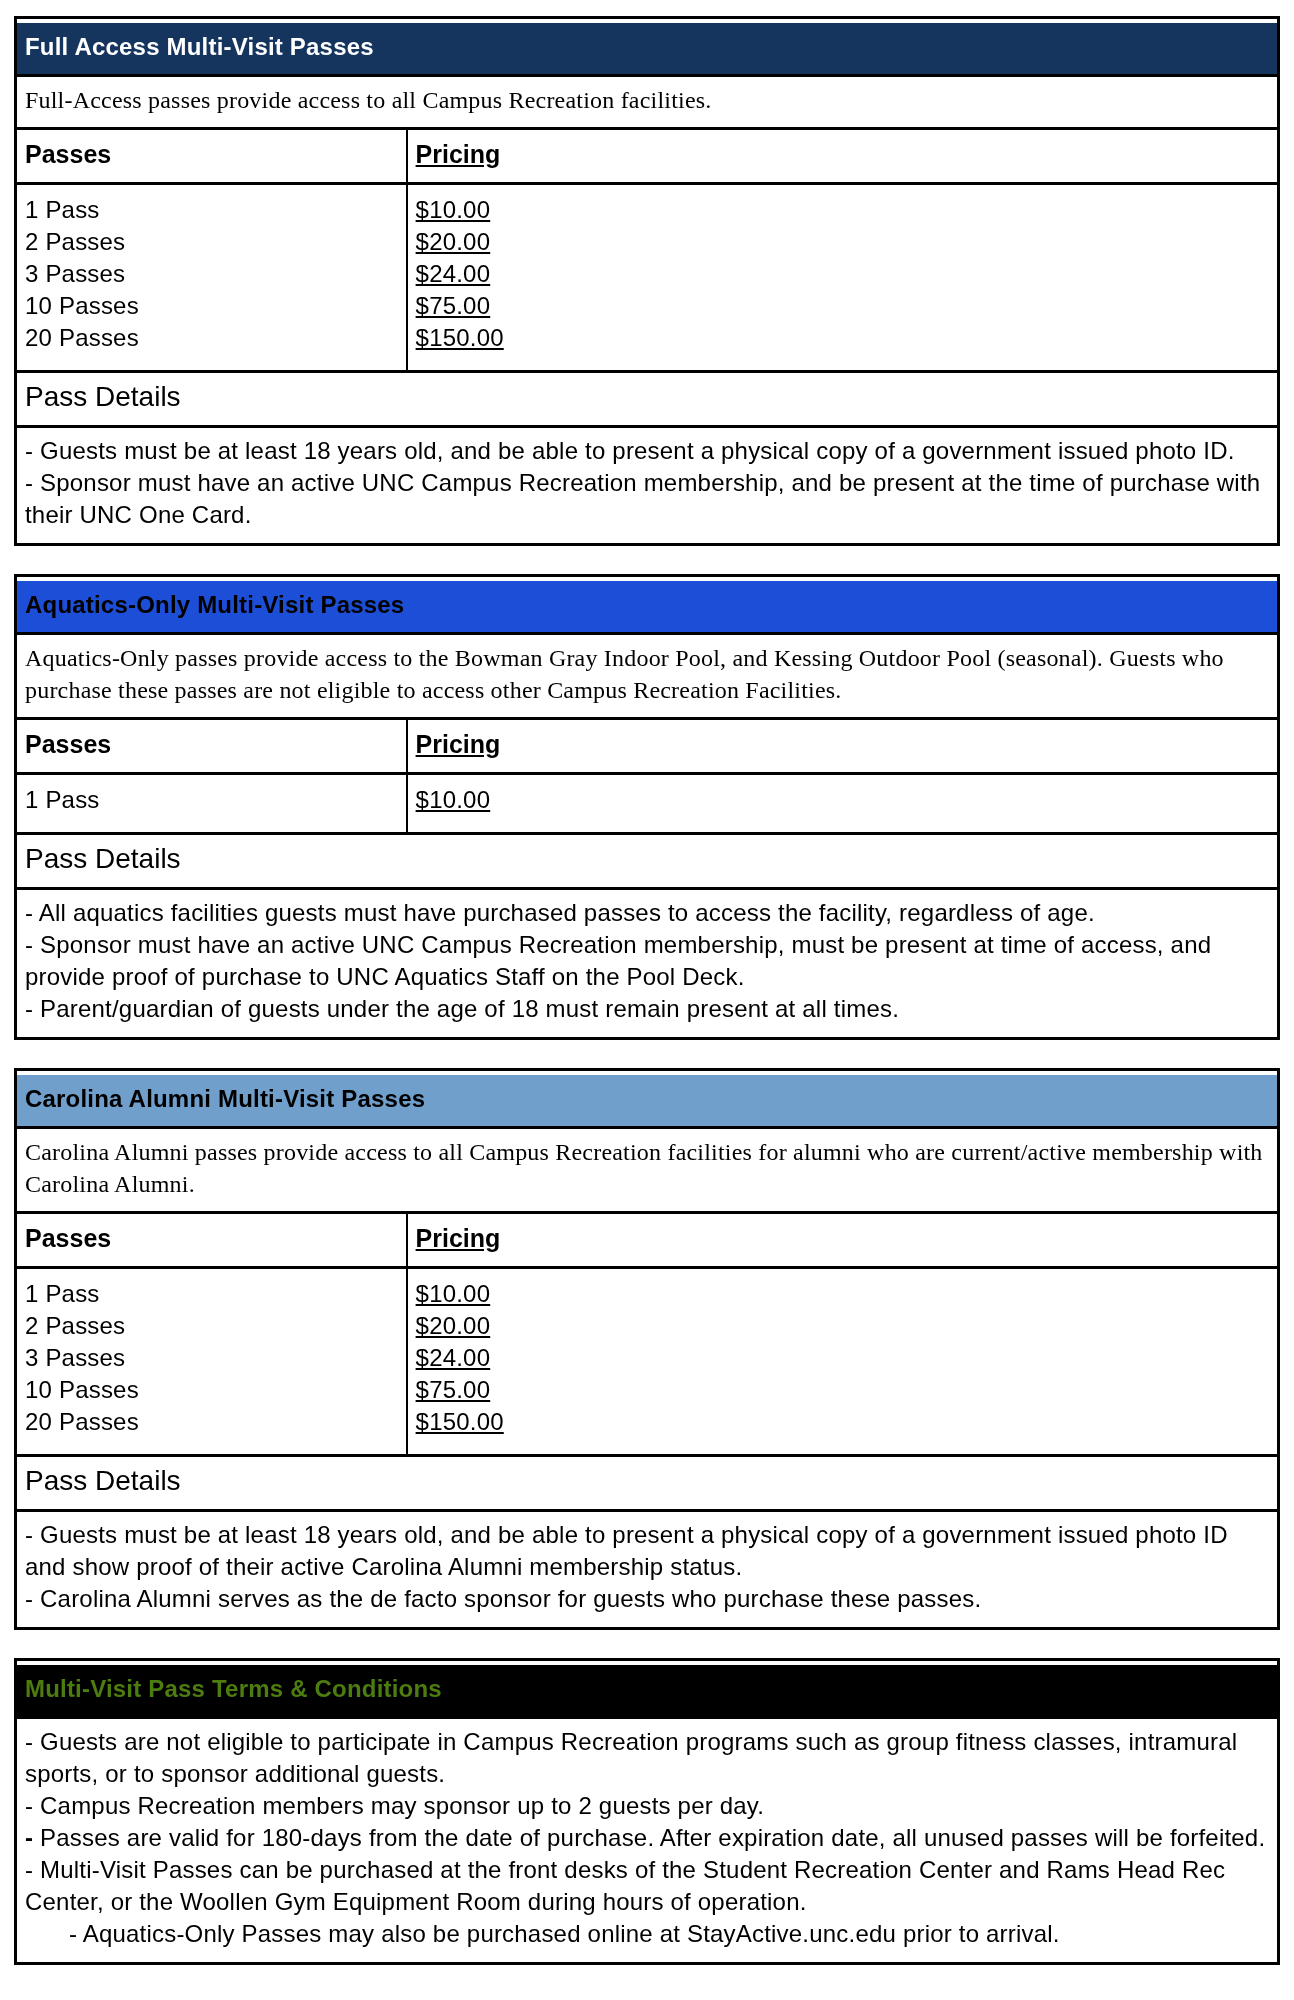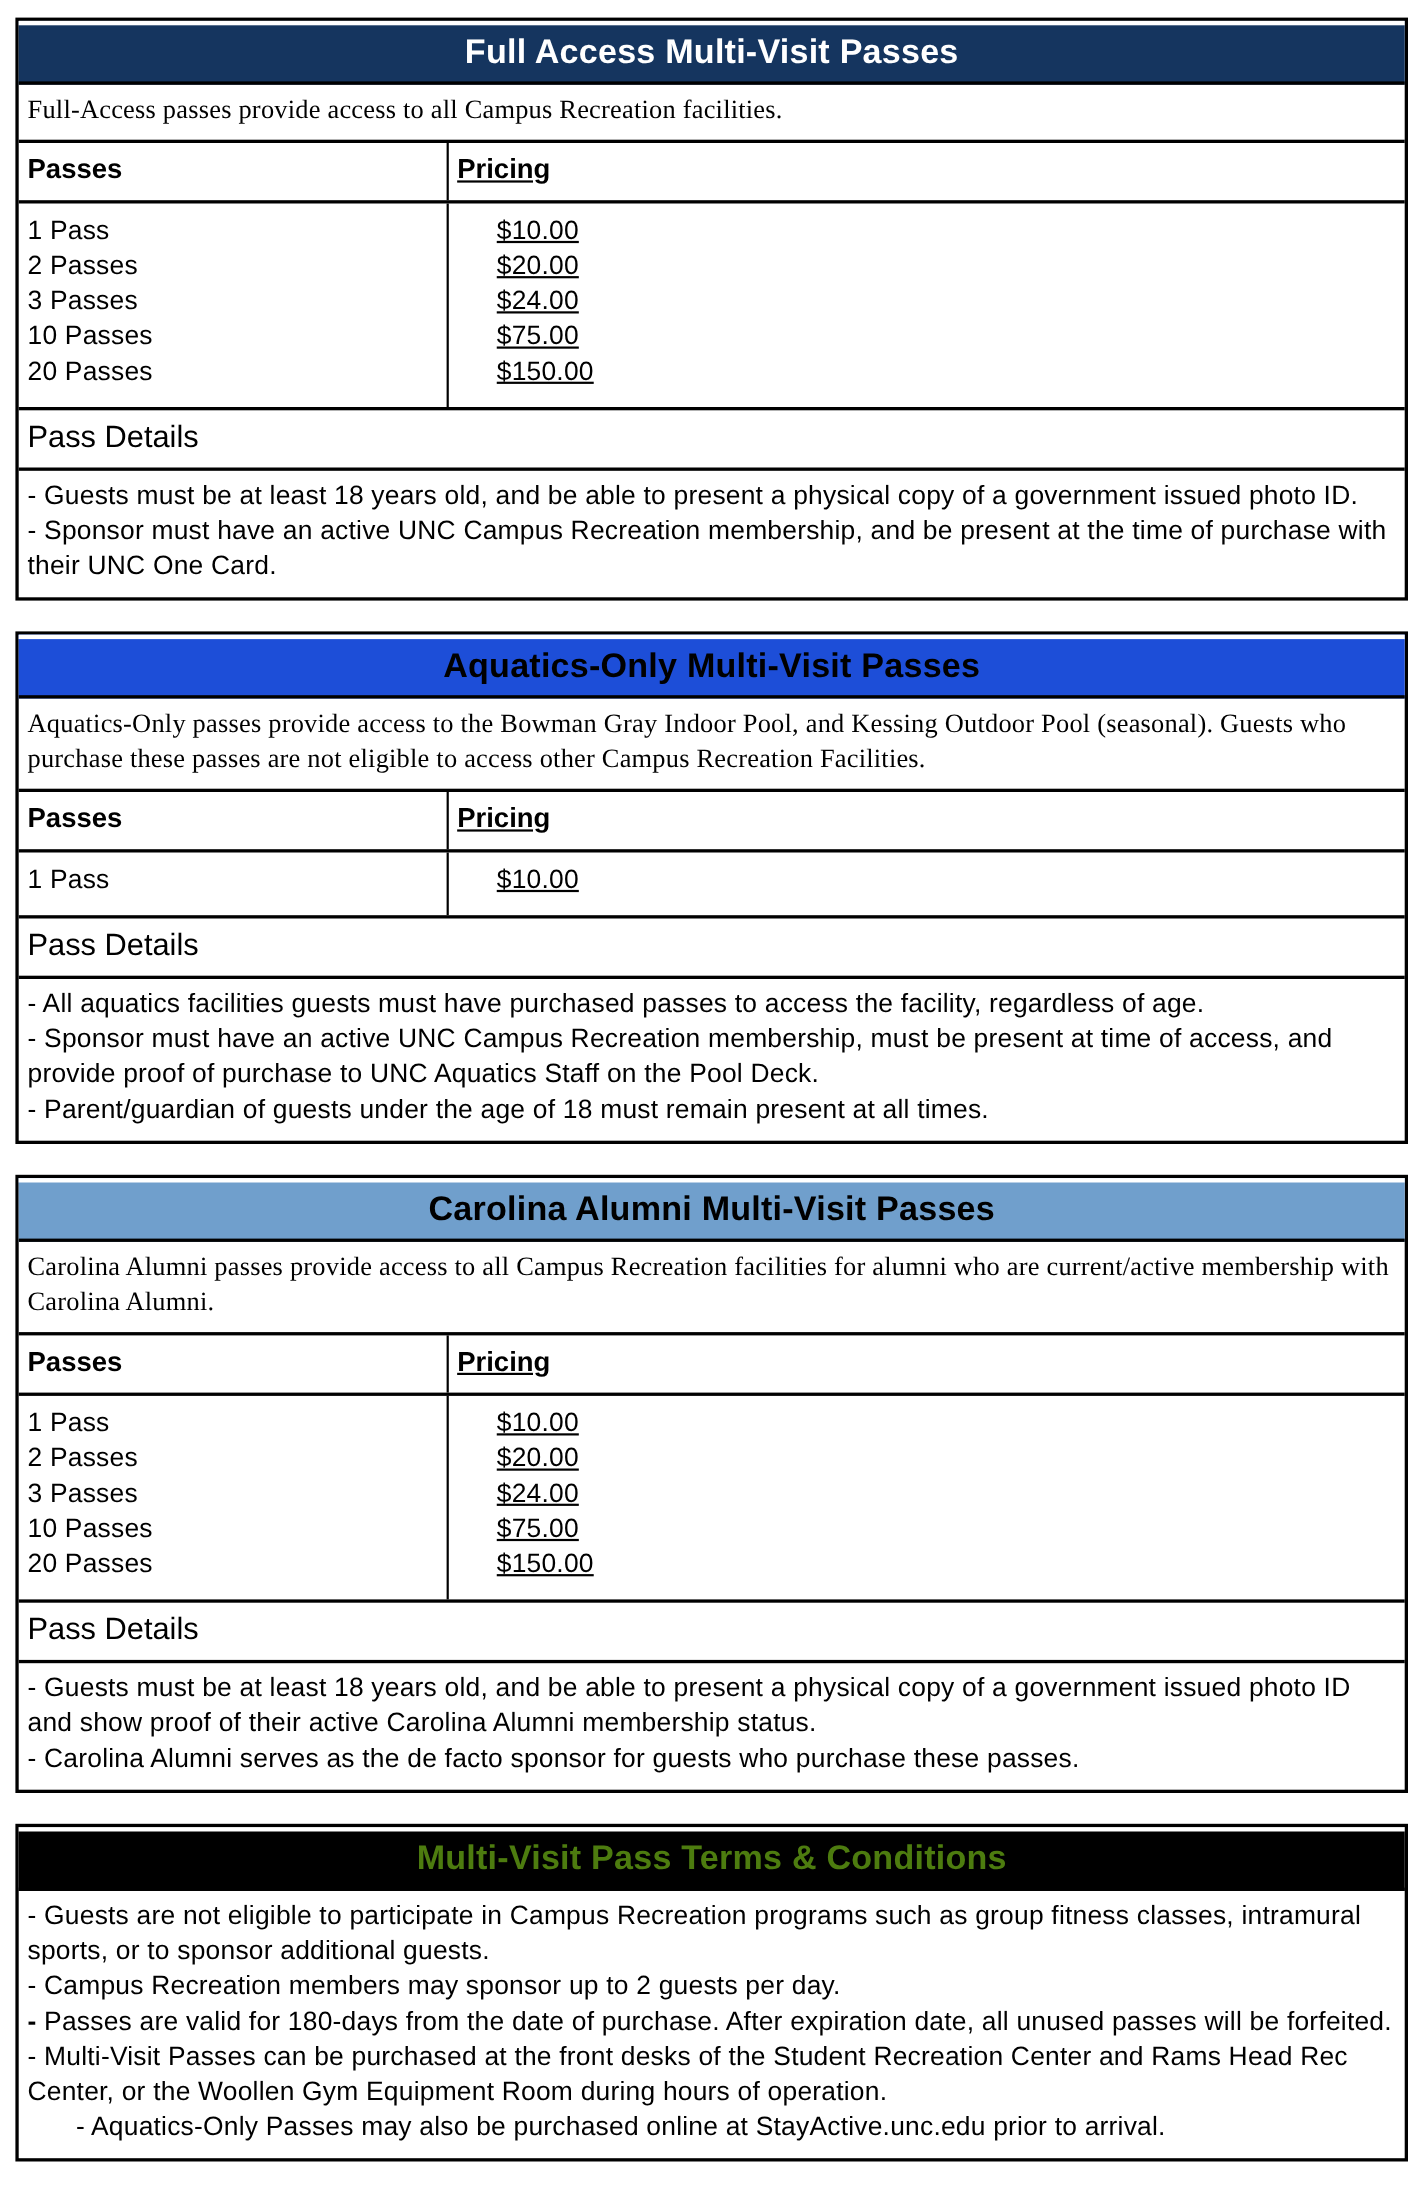--- a/index.html
+++ b/index.html
@@ -17,42 +17,41 @@
     margin-bottom: 28px;
     background: #fff;
   }
 
   .sec-header {
     border-top: 4px solid #fff;       
     border-bottom: 3px solid #000;
     padding: 7px 8px 10px 8px;
   }
   .sec-title {
-    font-size: 31px;
+    font-size: 24px;
     font-weight: 700;
     letter-spacing: 0.2px;
     line-height: 34px;
-    text-align: center;
   }
 
   .txt {
     font-size: 24px;
     line-height: 32px;
     letter-spacing: 0.2px;
   }
 
   .sec-desc {
     padding: 7px 8px 11px 8px;
     border-bottom: 3px solid #000;
     font-family: Liberation Serif, serif;
   }
 
   .price-table .row { display: flex; }
   .price-table .row.head { border-bottom: 3px solid #000; }
-  .price-table .row.body { border-bottom: 3px solid #000; gap: 36px; }
+  .price-table .row.body { border-bottom: 3px solid #000; }
   .cell { padding: 8px 8px; }
   .c1 { width: 31%; border-right: 2px solid #000; }
   .c2 { flex: 1; text-decoration: underline; }
   .col-head {
     font-weight: 700;
     font-size: 25px;
     padding: 9px 8px 13px 8px;
     line-height: 30px;
   }
   .lines { white-space: pre-line; }

